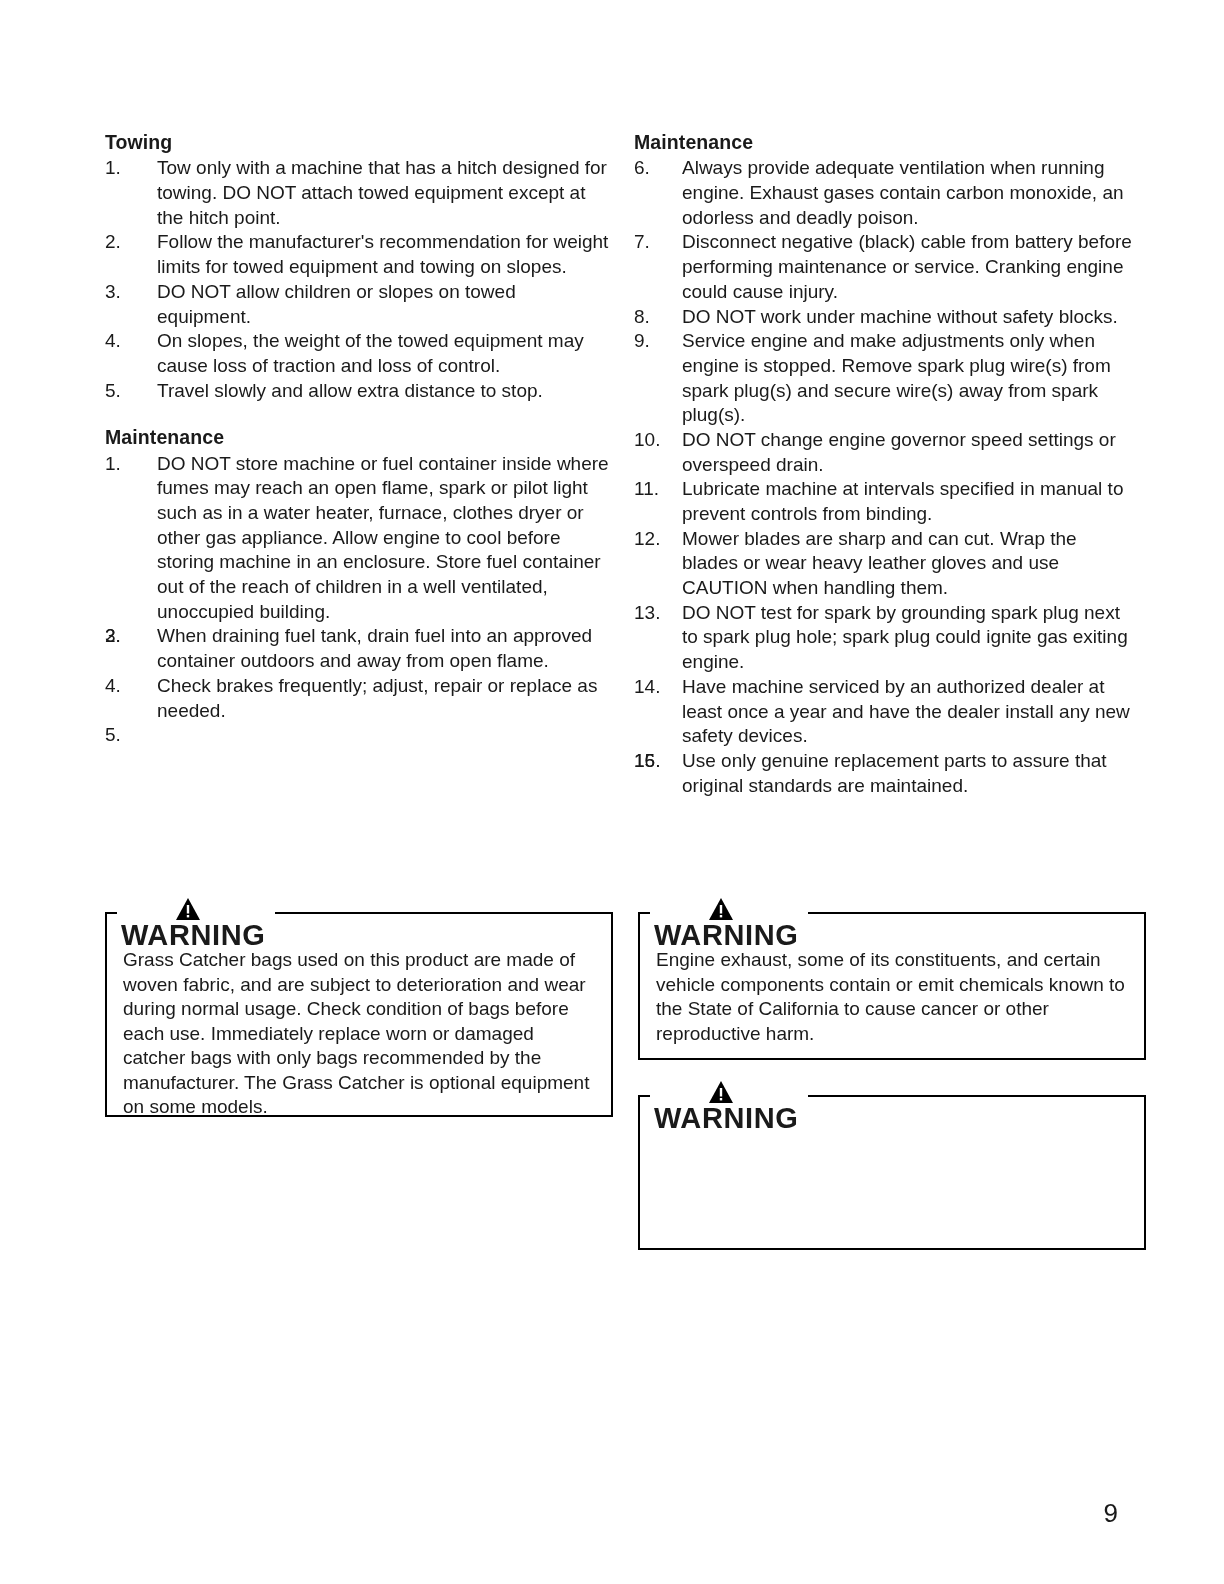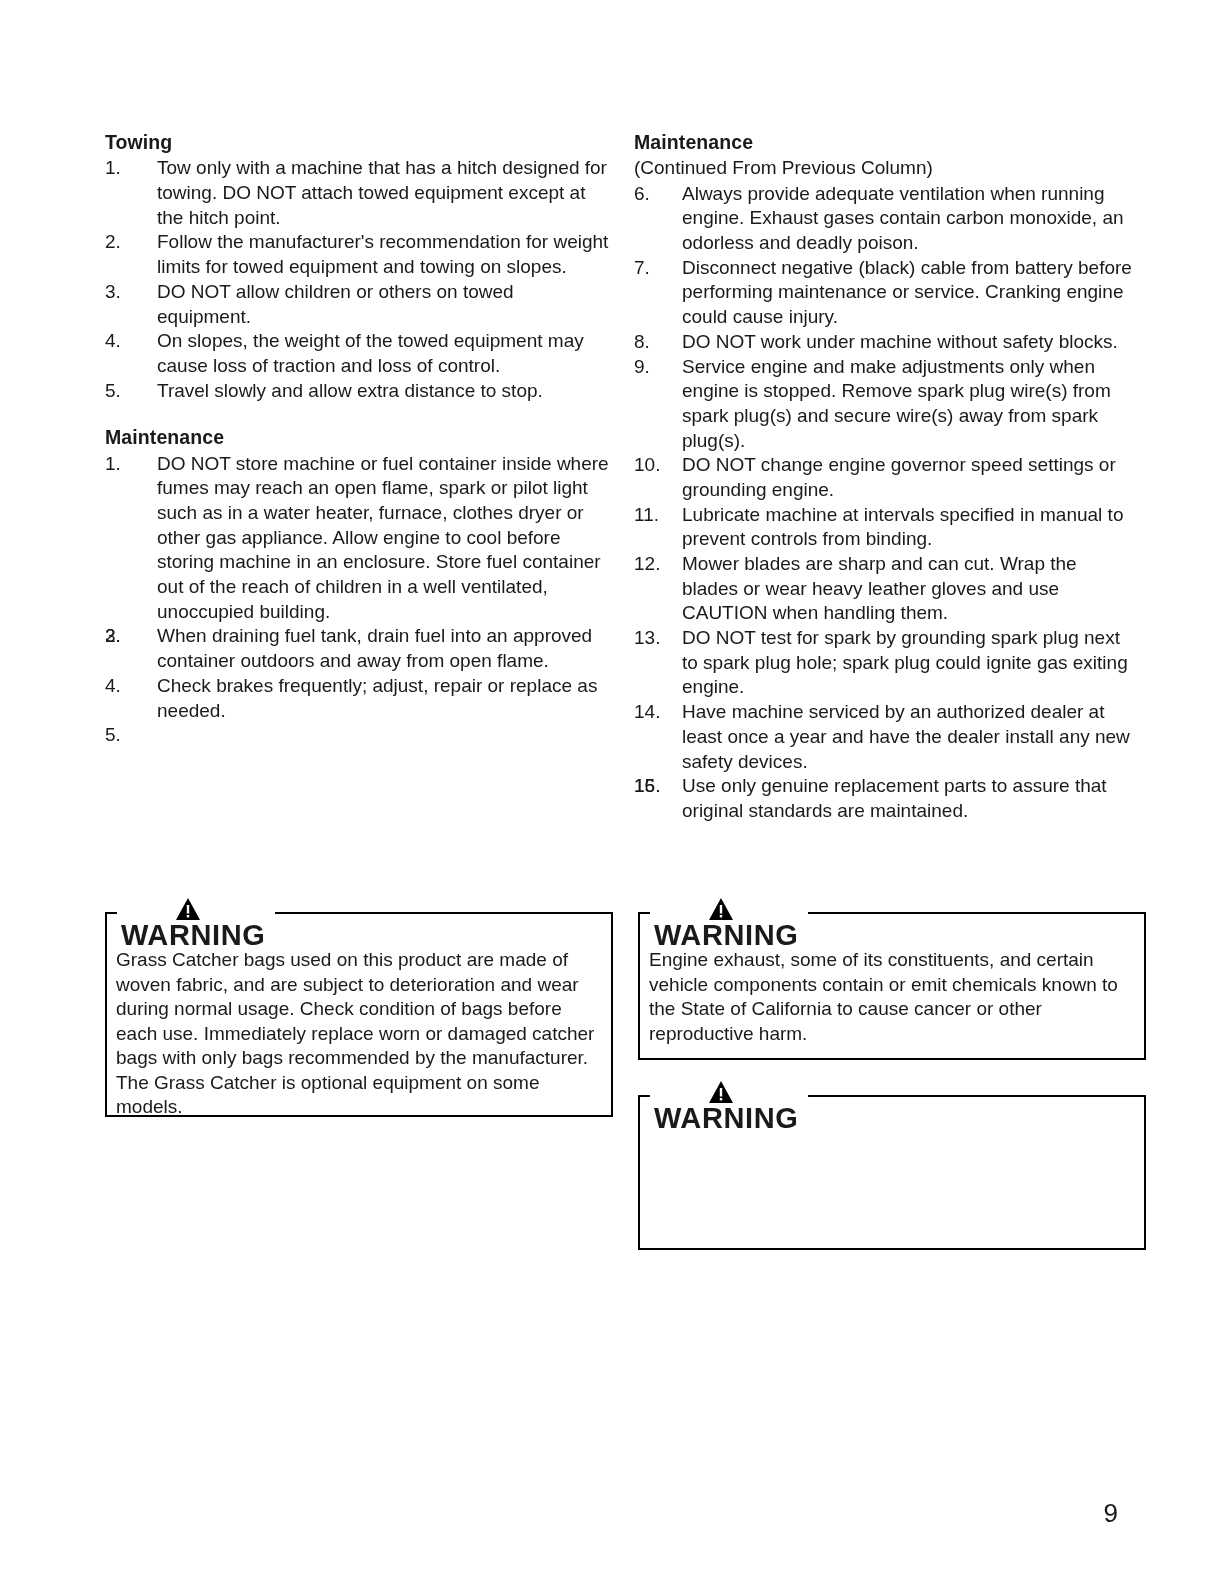--- a/index.html
+++ b/index.html
@@ -97,21 +97,21 @@
     margin-right: 10px;
     flex: none;
   }
   .warnbox .wtext {
     font-size: 29px;
     font-weight: bold;
     letter-spacing: 0.6px;
     line-height: 1;
   }
   .warnbox .body {
-    padding: 34px 10px 8px 9px;
+    padding: 34px 10px 8px 16px;
     font-size: 19px;
     line-height: 1.29;
   }
   .warnbox .body p { margin: 0; }
 
   #warn-grass { left: 105px; top: 912px; width: 508px; height: 205px; }
   #warn-exhaust { left: 638px; top: 912px; width: 508px; height: 148px; }
   #warn-battery { left: 638px; top: 1095px; width: 508px; height: 155px; }
 
   .page-number {
@@ -128,47 +128,46 @@
 <div class="page">
 
   <div class="columns">
 
     <div class="col col-left">
 
       <h2 class="sec-title">Towing</h2>
       <ol class="list">
         <li><span class="num">1.</span><span>Tow only with a machine that has a hitch designed for towing. DO NOT attach towed equipment except at the hitch point.</span></li>
         <li><span class="num">2.</span><span>Follow the manufacturer's recommendation for weight limits for towed equipment and towing on slopes.</span></li>
-        <li><span class="num">3.</span><span>DO NOT allow children or others on towed equipment.</span></li>
+        <li><span class="num">3.</span><span>DO NOT allow children or slopes on towed equipment.</span></li>
         <li><span class="num">4.</span><span>On slopes, the weight of the towed equipment may cause loss of traction and loss of control.</span></li>
         <li><span class="num">5.</span><span>Travel slowly and allow extra distance to stop.</span></li>
       </ol>
 
       <div class="gap-block"></div>
 
       <h2 class="sec-title">Maintenance</h2>
       <ol class="list">
         <li><span class="num">1.</span><span>DO NOT store machine or fuel container inside where fumes may reach an open flame, spark or pilot light such as in a water heater, furnace, clothes dryer or other gas appliance. Allow engine to cool before storing machine in an enclosure. Store fuel container out of the reach of children in a well ventilated, unoccupied building.</span></li>
         <li><span class="num">2.</span></li>
         <li><span class="num">3.</span><span>When draining fuel tank, drain fuel into an approved container outdoors and away from open flame.</span></li>
         <li><span class="num">4.</span><span>Check brakes frequently; adjust, repair or replace as needed.</span></li>
         <li><span class="num">5.</span></li>
       </ol>
     </div>
 
     <div class="col col-right">
 
       <h2 class="sec-title">Maintenance</h2>
-      <p class="sec-sub">(Continued From Previous Column)</p>
       <ol class="list wide">
         <li><span class="num">6.</span><span>Always provide adequate ventilation when running engine. Exhaust gases contain carbon monoxide, an odorless and deadly poison.</span></li>
         <li><span class="num">7.</span><span>Disconnect negative (black) cable from battery before performing maintenance or service. Cranking engine could cause injury.</span></li>
         <li><span class="num">8.</span><span>DO NOT work under machine without safety blocks.</span></li>
         <li><span class="num">9.</span><span>Service engine and make adjustments only when engine is stopped. Remove spark plug wire(s) from spark plug(s) and secure wire(s) away from spark plug(s).</span></li>
-        <li><span class="num">10.</span><span>DO NOT change engine governor speed settings or grounding engine.</span></li>
+        <li><span class="num">10.</span><span>DO NOT change engine governor speed settings or overspeed drain.</span></li>
         <li><span class="num">11.</span><span>Lubricate machine at intervals specified in manual to prevent controls from binding.</span></li>
         <li><span class="num">12.</span><span>Mower blades are sharp and can cut. Wrap the blades or wear heavy leather gloves and use CAUTION when handling them.</span></li>
         <li><span class="num">13.</span><span>DO NOT test for spark by grounding spark plug next to spark plug hole; spark plug could ignite gas exiting engine.</span></li>
         <li><span class="num">14.</span><span>Have machine serviced by an authorized dealer at least once a year and have the dealer install any new safety devices.</span></li>
         <li><span class="num">15.</span></li>
         <li><span class="num">16.</span><span>Use only genuine replacement parts to assure that original standards are maintained.</span></li>
       </ol>
     </div>
   </div>
 

